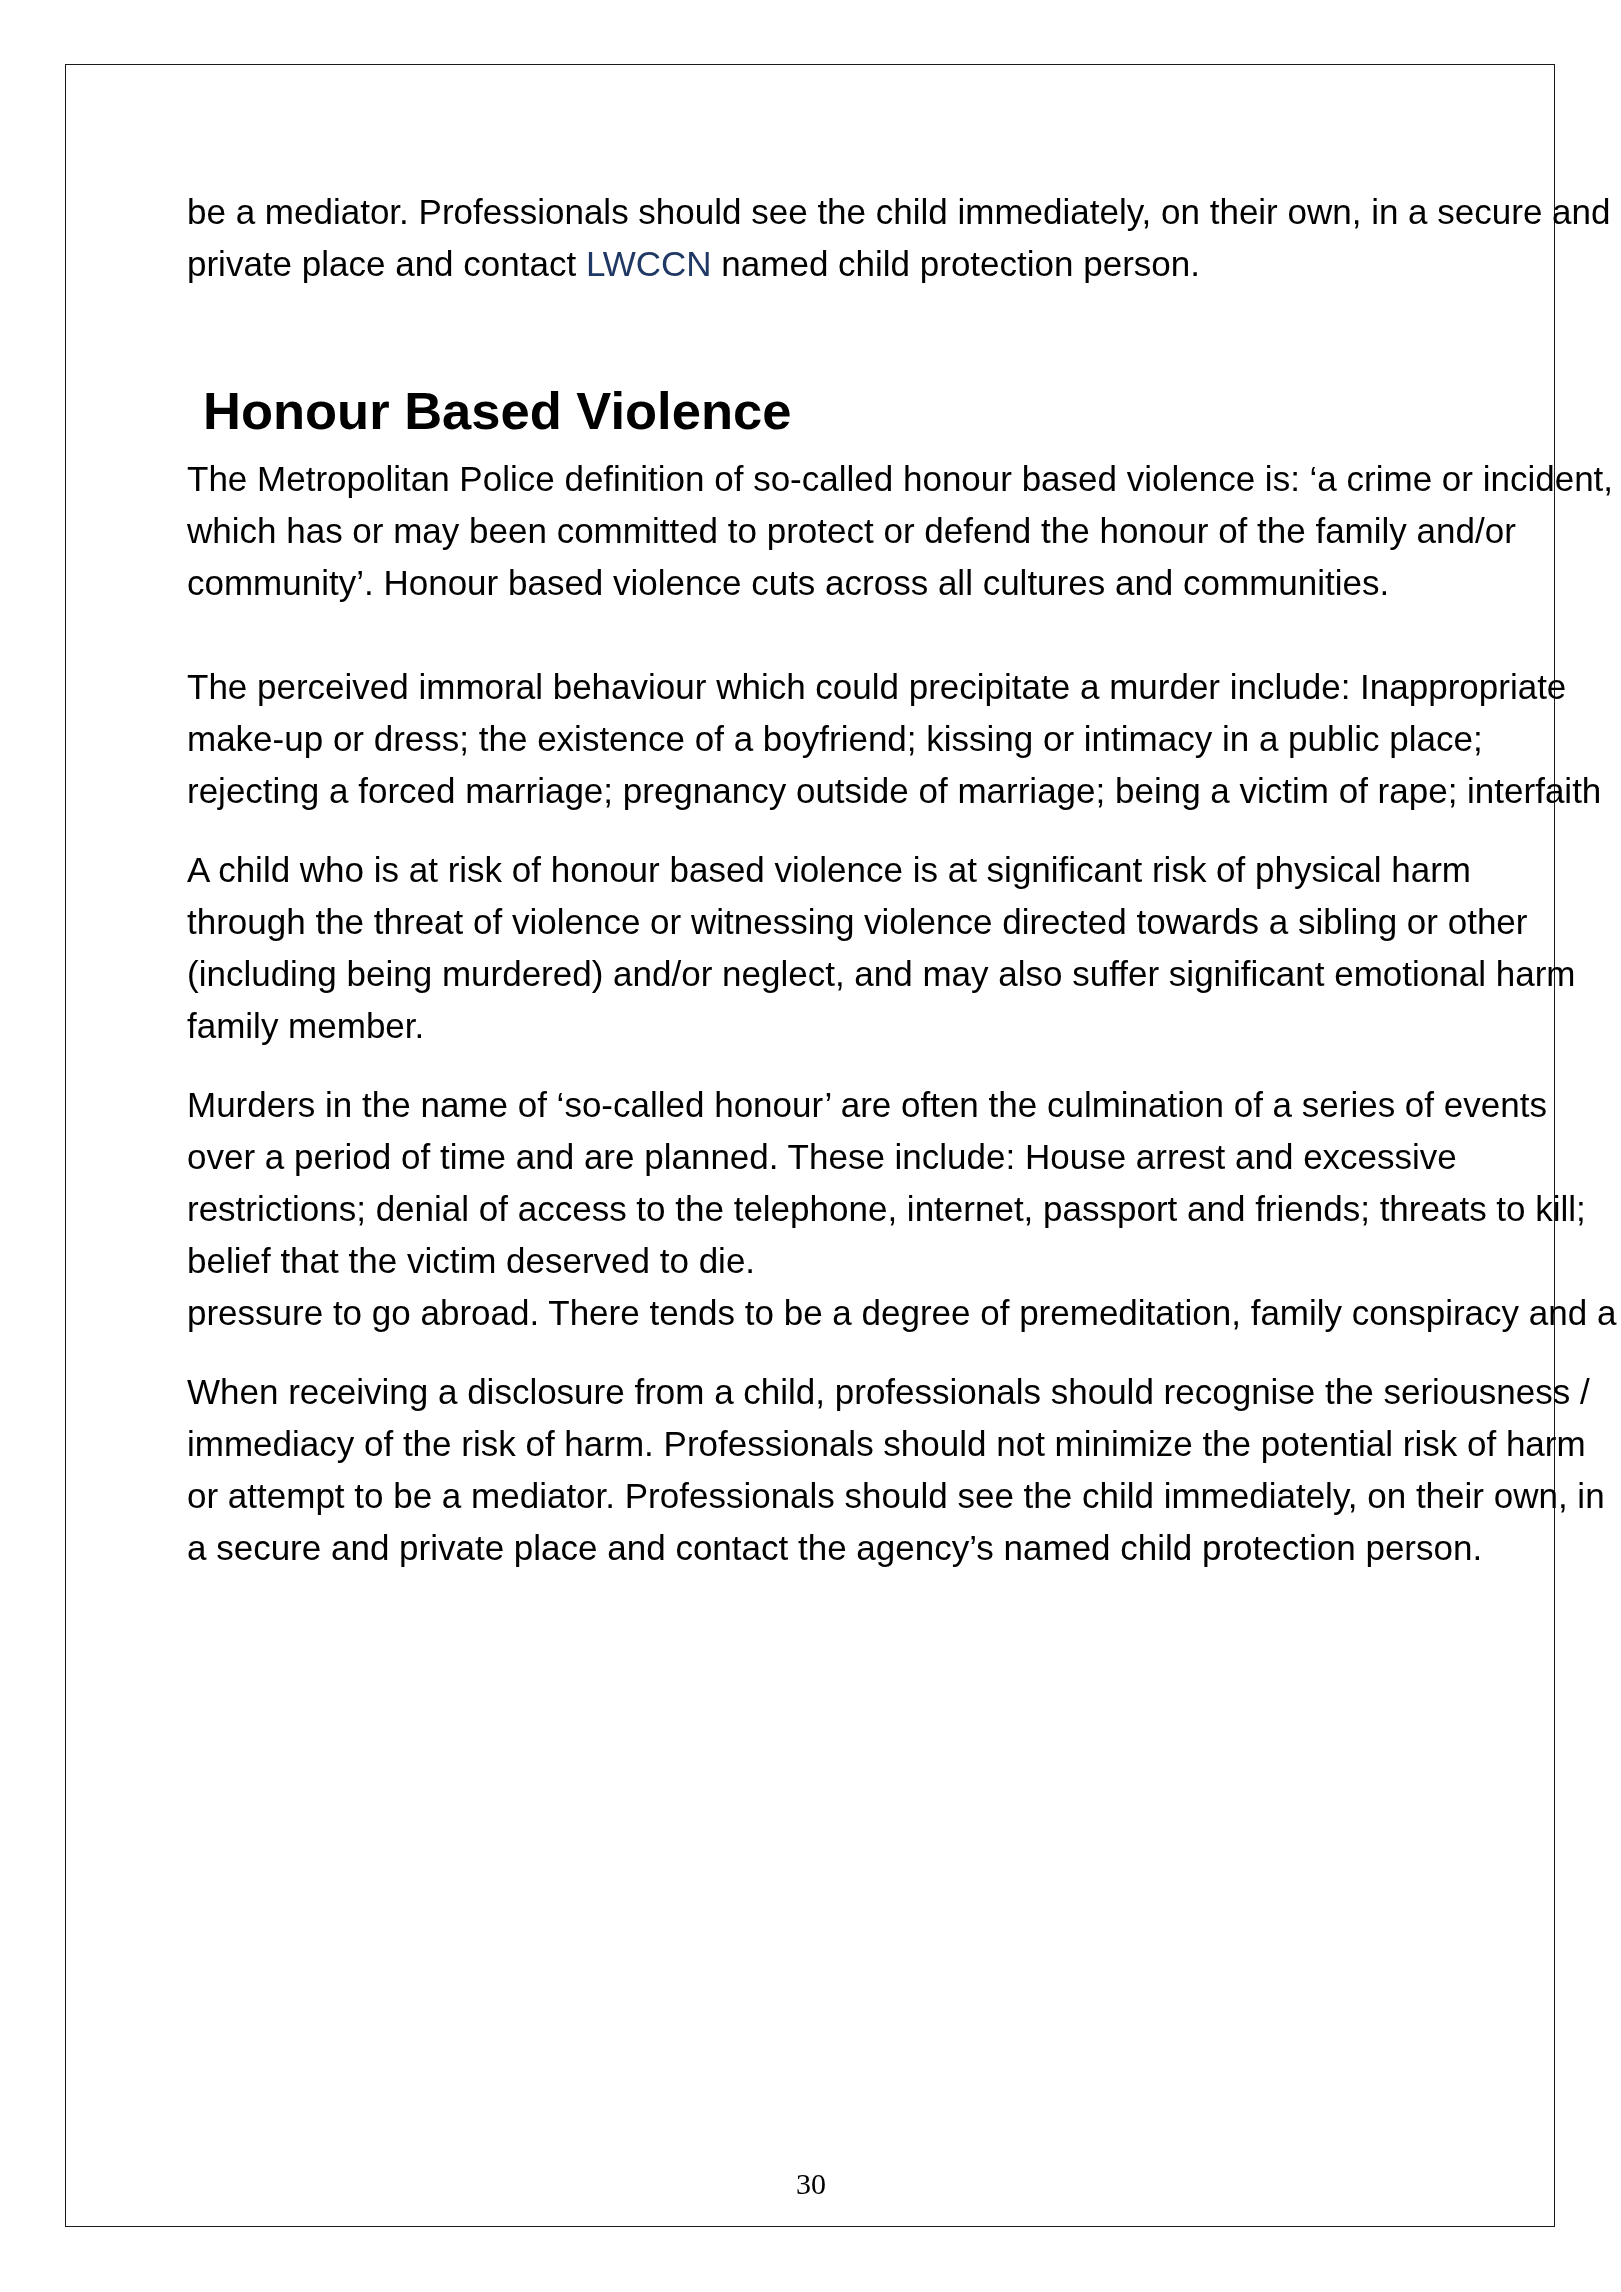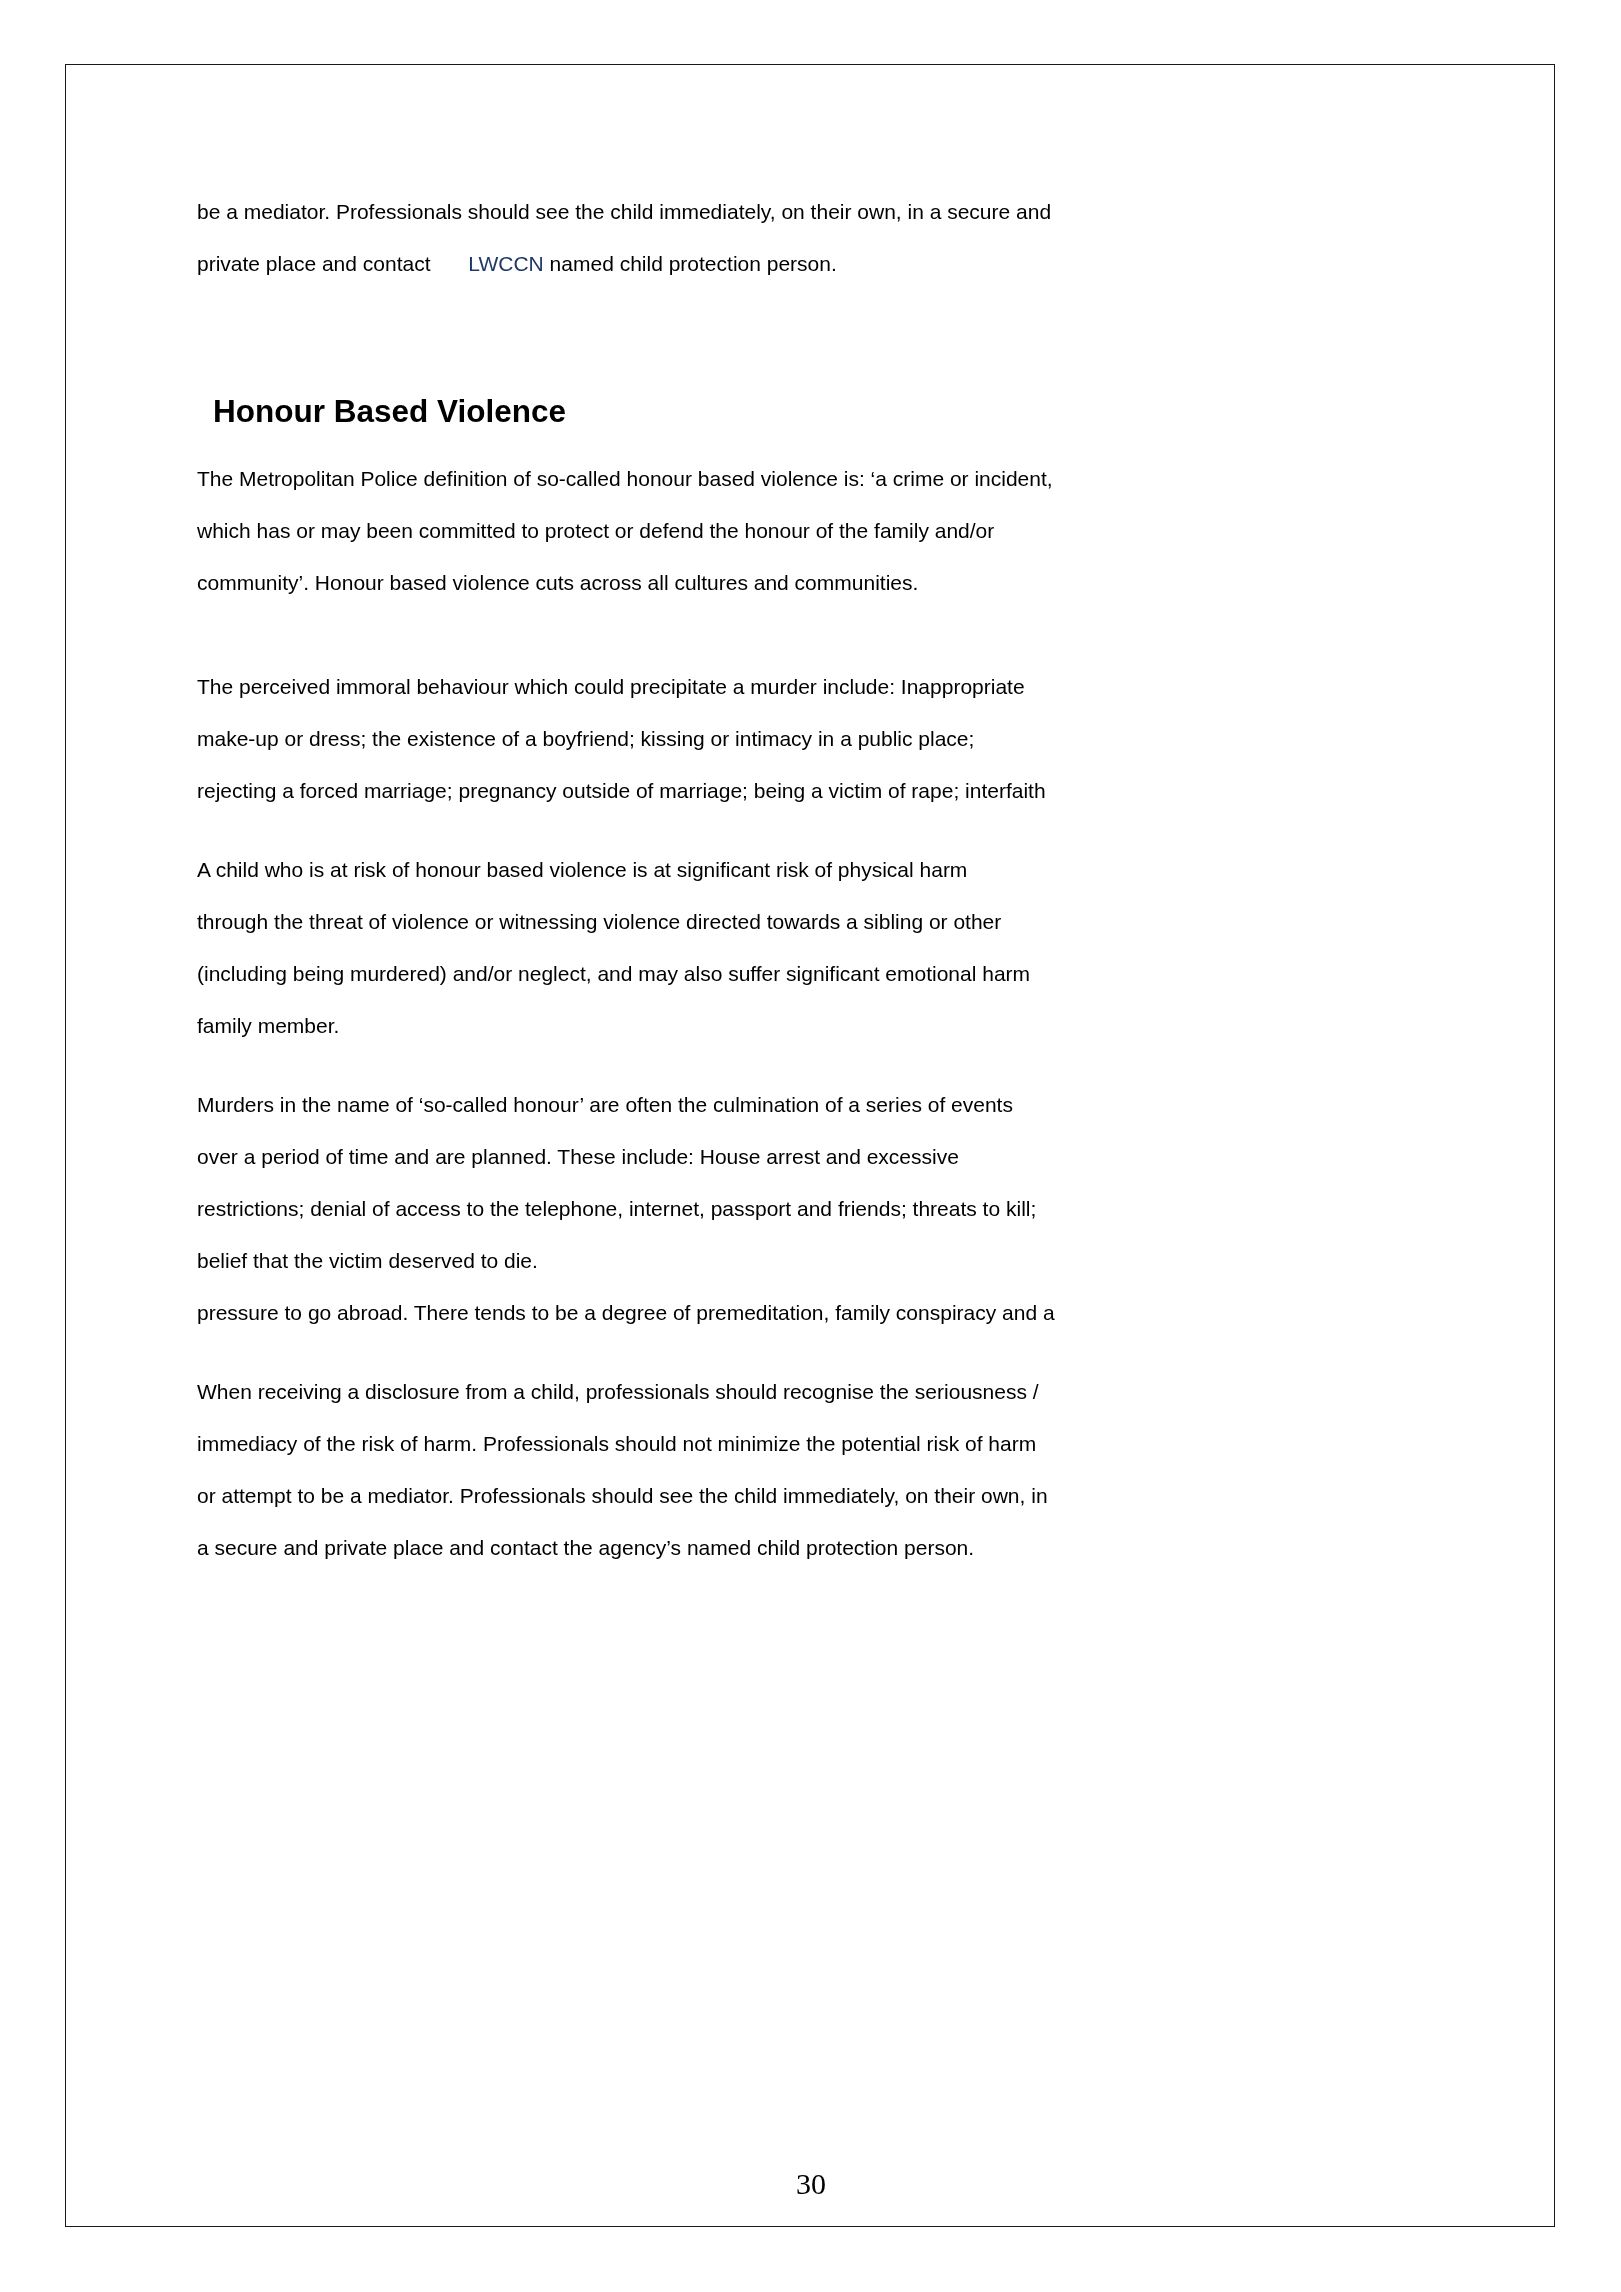--- a/index.html
+++ b/index.html
@@ -17,40 +17,39 @@
       position: absolute;
       left: 65px;
       top: 64px;
       width: 1488px;
       height: 2161px;
       border: 1.8px solid #1a1a1a;
       box-sizing: content-box;
     }
     .content {
       position: absolute;
-      left: 197px;
+      left: 187px;
       top: 186px;
       width: 1254px;
       font-family: "Liberation Sans", sans-serif;
-      font-size: 21px;
+      font-size: 35px;
       line-height: 52px;
       color: #000000;
     }
     .para {
       margin: 0;
       white-space: nowrap;
     }
     .line {
       display: block;
       height: 52px;
     }
     .link {
       color: #1f3864;
       text-decoration: none;
-      margin-left: 32px;
     }
     .heading {
       font-weight: bold;
       margin: 16px;
       height: 52px;
     }
     .gap-heading-top { height: 79px; }
     .gap-para { height: 52px; }
     .gap-small { height: 27px; }
     .page-number {

